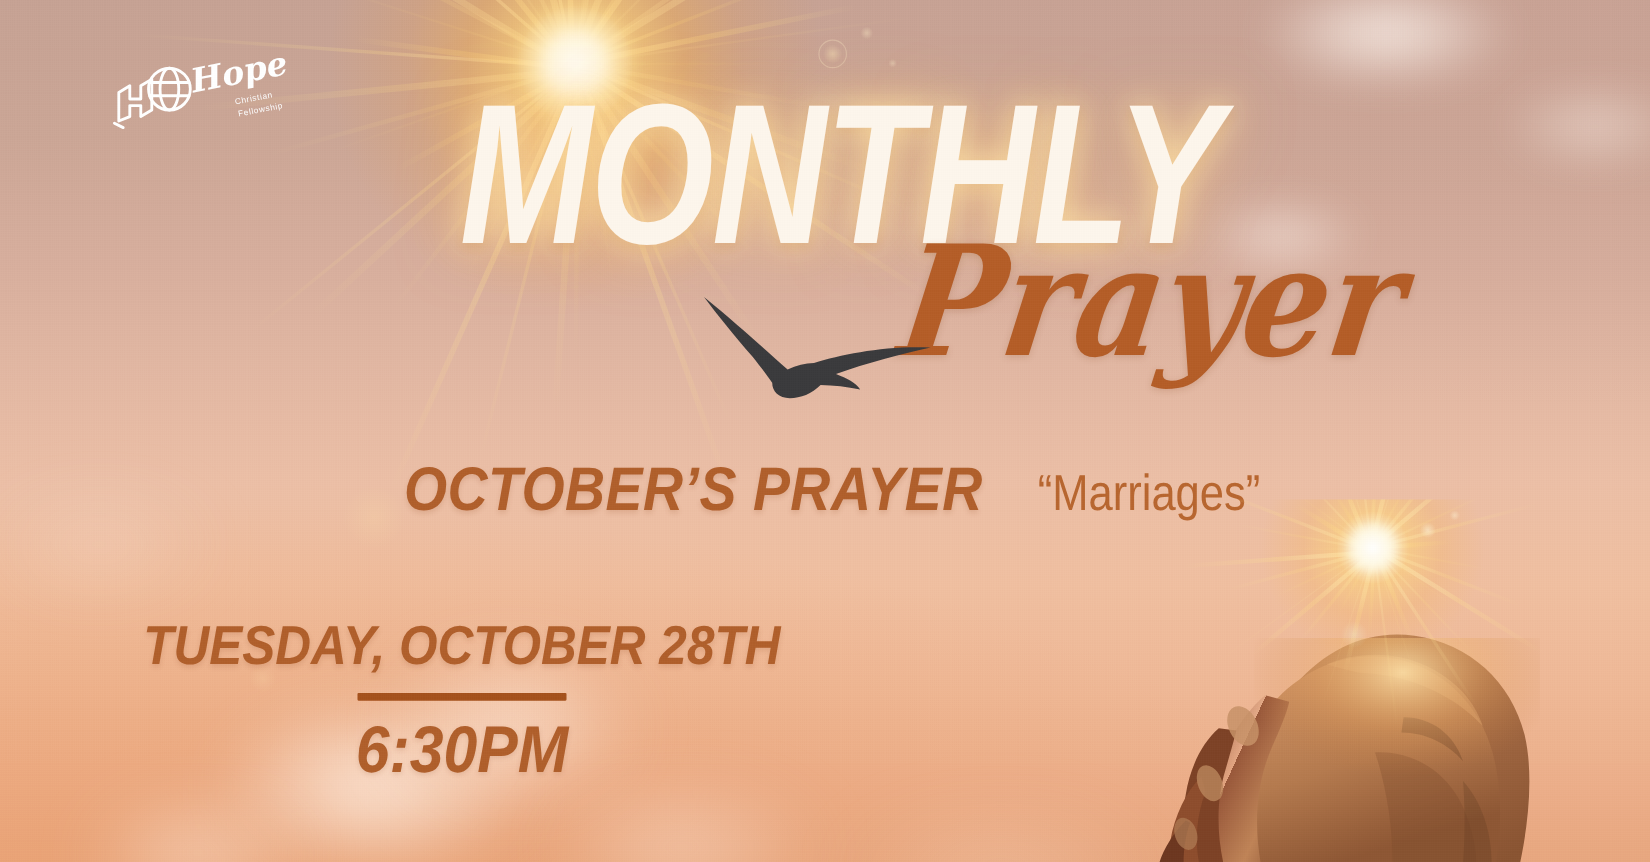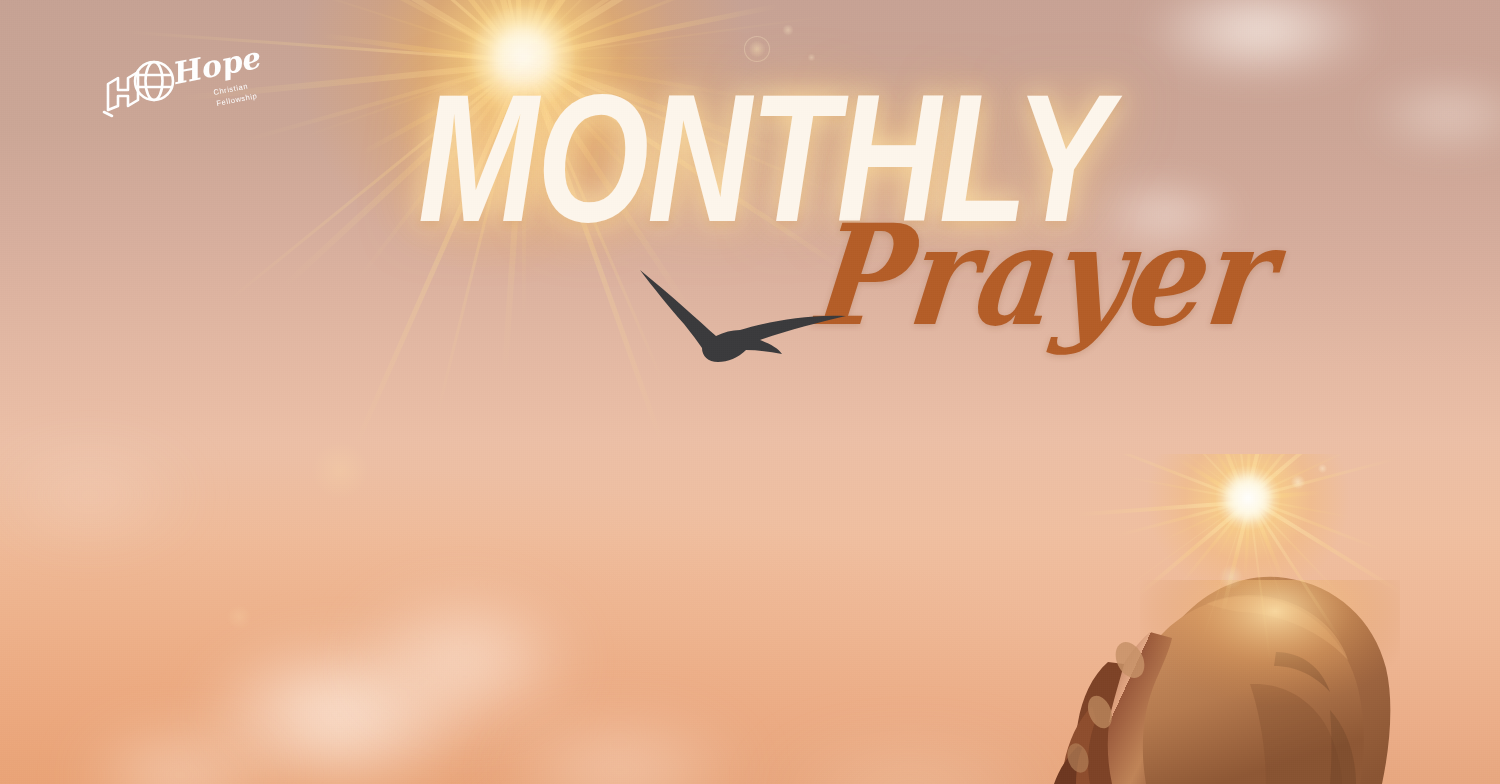--- a/index.html
+++ b/index.html
@@ -308,21 +308,30 @@
         C200 60, 168 68, 140 78
         C150 82, 158 86, 162 92
         C150 90, 138 88, 126 88
         C118 96, 108 100, 98 100
         C88 100, 82 94, 82 86
         C78 80, 72 72, 64 62
         C48 44, 32 24, 20 8 Z"></path>
     </svg>
   </div>
 
-
+  <div class="oct-block">
+    <div class="oct-title">OCTOBER’S PRAYER</div>
+    <div class="oct-sub">“Marriages”</div>
+  </div>
+
+  <div class="date-block">
+    <div class="date-line">TUESDAY, OCTOBER 28TH</div>
+    <div class="divider"></div>
+    <div class="time-line">6:30PM</div>
+  </div>
 
   <div class="hands">
     <svg width="470" height="330" viewBox="0 0 470 330" aria-hidden="true">
       <defs>
         <linearGradient id="skinA" x1="0" y1="0" x2="1" y2="1">
           <stop offset="0%" stop-color="#6f3420"></stop>
           <stop offset="35%" stop-color="#a3604024"></stop>
           <stop offset="35%" stop-color="#99583a"></stop>
           <stop offset="70%" stop-color="#c08457"></stop>
           <stop offset="100%" stop-color="#8d5233"></stop>

